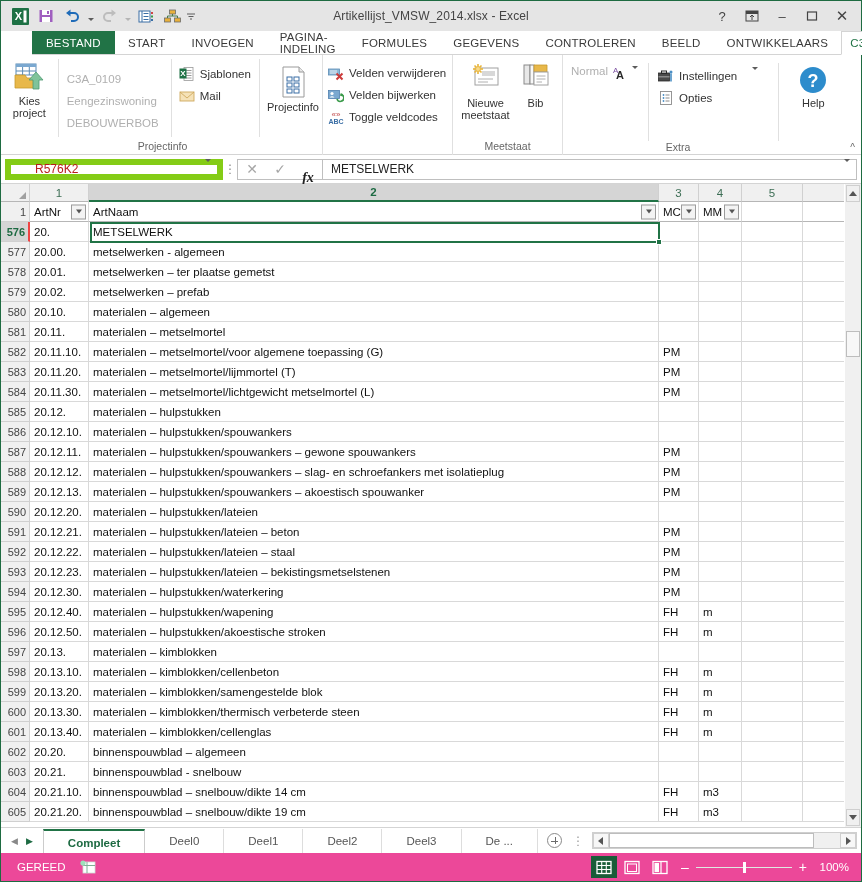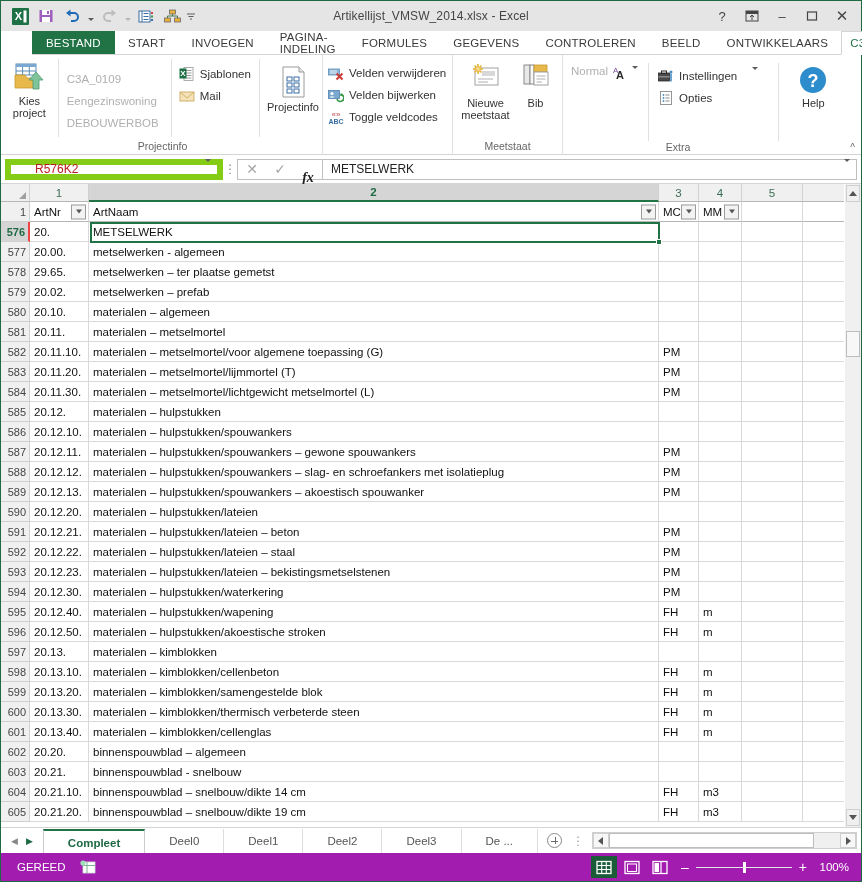--- a/index.html
+++ b/index.html
@@ -472,21 +472,21 @@
   .hs-thumb {
     position: absolute; left: 0; top: 0; bottom: 0;
     width: 205px;
     background: #fff;
     border: 1px solid #bdbdbd;
   }
 
   
   .statusbar {
     height: 28px; flex: 0 0 28px;
-    background: #a21caf;
+    background: #ec4899;
     display: flex; align-items: center;
     color: #fff;
     font-size: 11.5px;
     padding: 0 8px;
   }
   .status-left { display: flex; align-items: center; gap: 14px; padding-left: 8px;}
   .status-right { margin-left: auto; display: flex; align-items: center; gap: 0px; }
   .view-btn {
     width: 26px; height: 22px;
     display: flex; align-items: center; justify-content: center;
@@ -896,21 +896,21 @@
               <div class="rowhdr">577</div>
               <div class="c c1">20.00.</div>
               <div class="c c2">metselwerken - algemeen</div>
               <div class="c c3"></div>
               <div class="c c4"></div>
               <div class="c c5"></div>
               <div class="c c6"></div>
             </div>
             <div class="row">
               <div class="rowhdr">578</div>
-              <div class="c c1">29.65.</div>
+              <div class="c c1">20.01.</div>
               <div class="c c2">metselwerken – ter plaatse gemetst</div>
               <div class="c c3"></div>
               <div class="c c4"></div>
               <div class="c c5"></div>
               <div class="c c6"></div>
             </div>
             <div class="row">
               <div class="rowhdr">579</div>
               <div class="c c1">20.02.</div>
               <div class="c c2">metselwerken – prefab</div>

